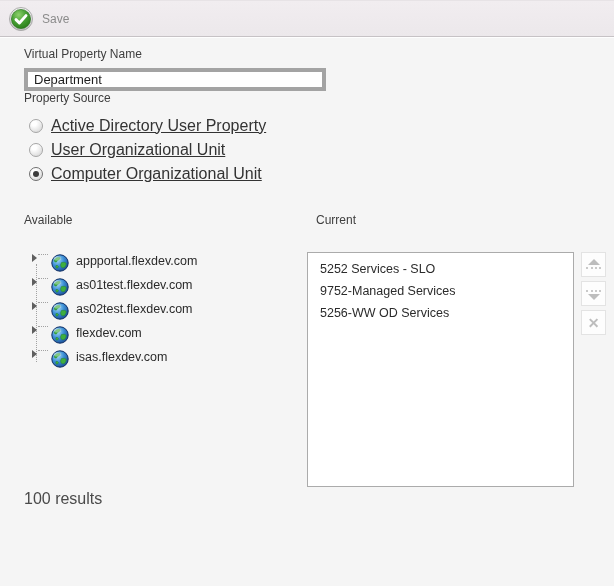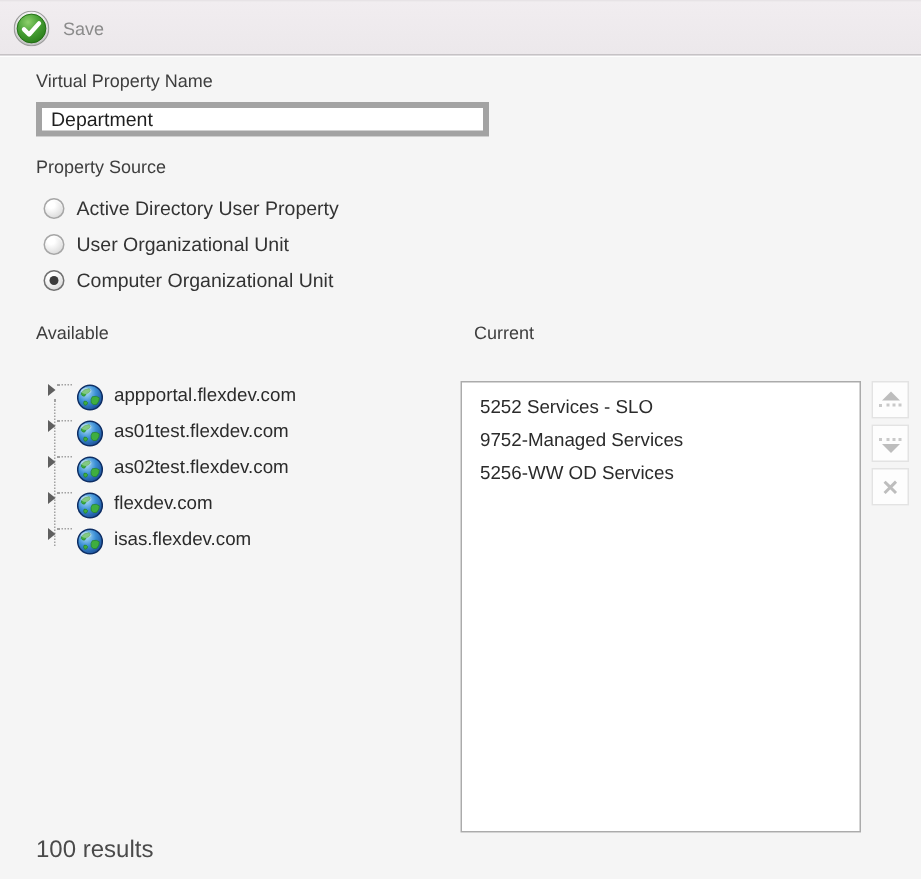--- a/index.html
+++ b/index.html
@@ -35,44 +35,44 @@
     display: block;
     width: 302px; height: 23px;
     margin-top: 7px;
     border: 4px solid #a3a3a3;
     background: #fff;
     padding: 1px 6px;
     font-family: "Liberation Sans", sans-serif;
     font-size: 13px; color: #1f1f1f;
     outline: none;
   }
-  .source-label { margin-top: 13px; }
+  .source-label { }
   .radio-group { margin-top: 13px; }
   .radio-row {
     display: flex; align-items: center;
     height: 15px; margin: 0 0 9px 5px;
     cursor: default;
   }
   .radio {
     width: 14px; height: 14px; border-radius: 50%;
     border: 1px solid #a6a6a6;
     background: radial-gradient(circle at 35% 30%, #ffffff 20%, #d2d2d2 95%);
     margin-right: 8px;
     position: relative;
     box-shadow: inset 0 1px 1px rgba(255,255,255,.8);
   }
   .radio.checked { border-color: #707070; }
   .radio.checked::after {
     content: ""; position: absolute; left: 3px; top: 3px;
     width: 6px; height: 6px; border-radius: 50%;
     background: #3c3c3c;
   }
-  .radio-label { color: #333; font-size: 13px; }
-  
-  .labels-row { display: flex; margin-top: 21px; }
+  .radio-label { color: #333; font-size: 16px; text-decoration: underline; }
+  
+  .labels-row { display: flex; margin-top: 32px; }
   .labels-row .left-cell { width: 292px; }
   
   .columns { display: flex; margin-top: 25px; align-items: flex-start; }
   .col-left { width: 292px; }
   
   .tree { position: relative; padding-top: 2px; }
   .tree::before {
     content: ""; position: absolute;
     left: 12px; top: 12px; height: 98px;
     border-left: 1px dotted #a2a2a2;
@@ -88,21 +88,21 @@
     border-top: 4px solid transparent;
     border-bottom: 4px solid transparent;
     flex: 0 0 auto;
   }
   .hdots { width: 10px; border-top: 1px dotted #a2a2a2; margin: 0 3px 0 1px; flex: 0 0 auto; }
   .globe { width: 18px; height: 18px; margin-right: 7px; flex: 0 0 auto; }
   .tree-label { font-size: 12.5px; color: #2b2b2b; white-space: nowrap; }
   
   .col-right { display: flex; align-items: flex-start; }
   .listbox {
-    width: 267px; height: 301px;
+    width: 267px; height: 235px;
     border: 1px solid #ababab;
     background: #fff;
     padding-top: 6px;
     overflow: hidden;
   }
   .list-item {
     padding: 3px 12px 4px 12px;
     font-size: 12.5px; color: #2b2b2b;
     line-height: 15px;
     white-space: nowrap;

